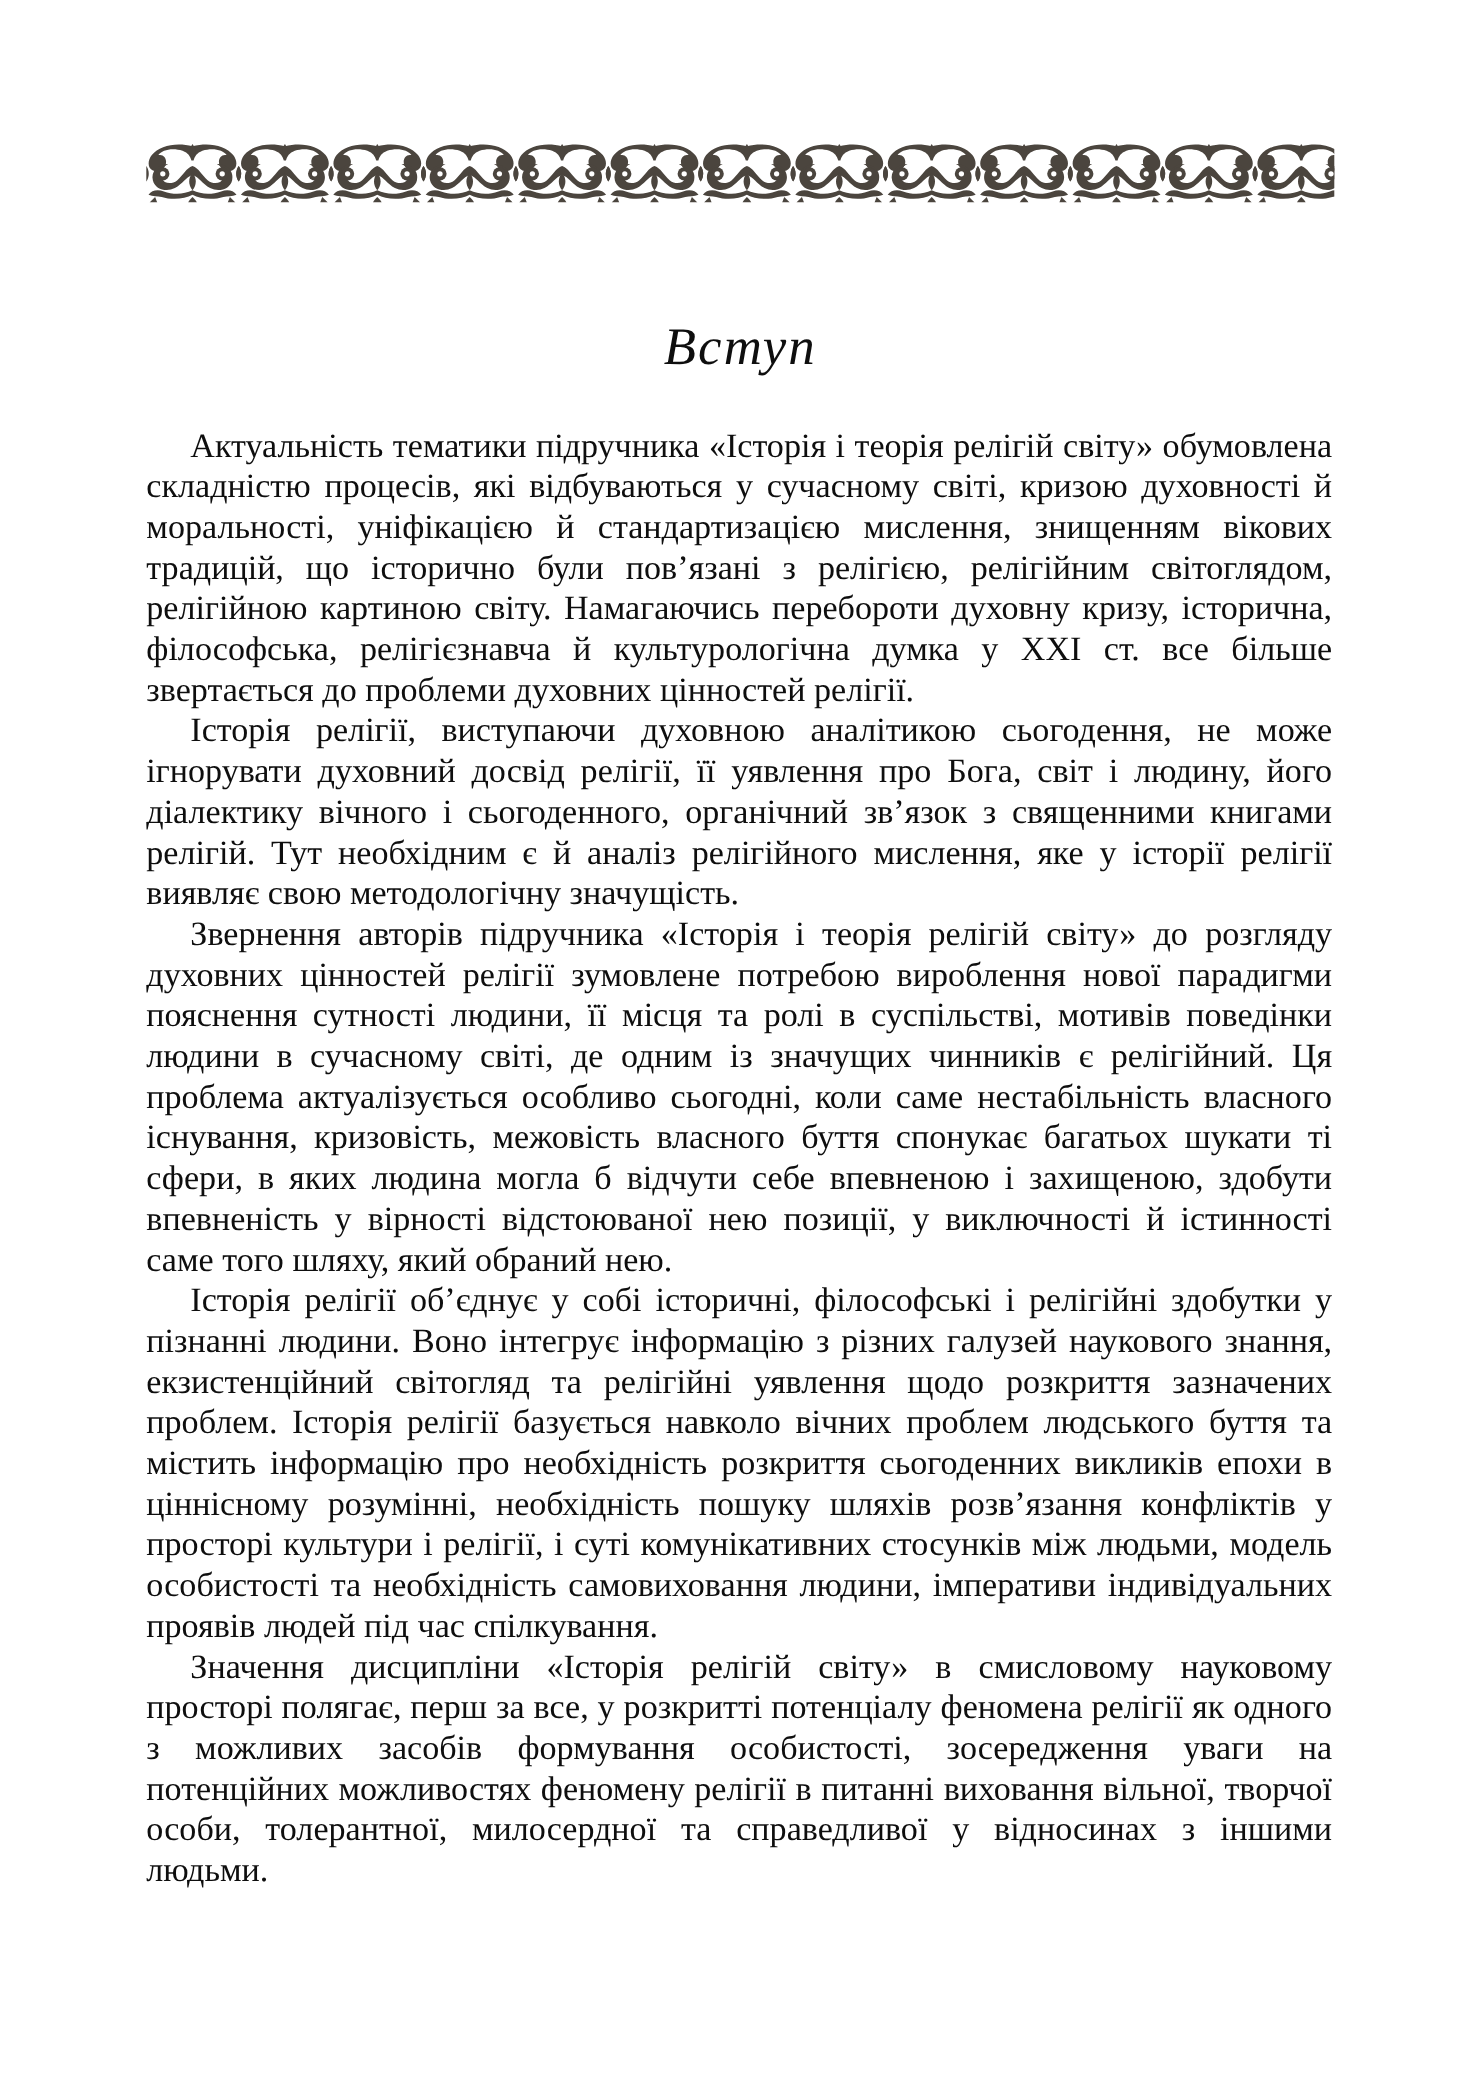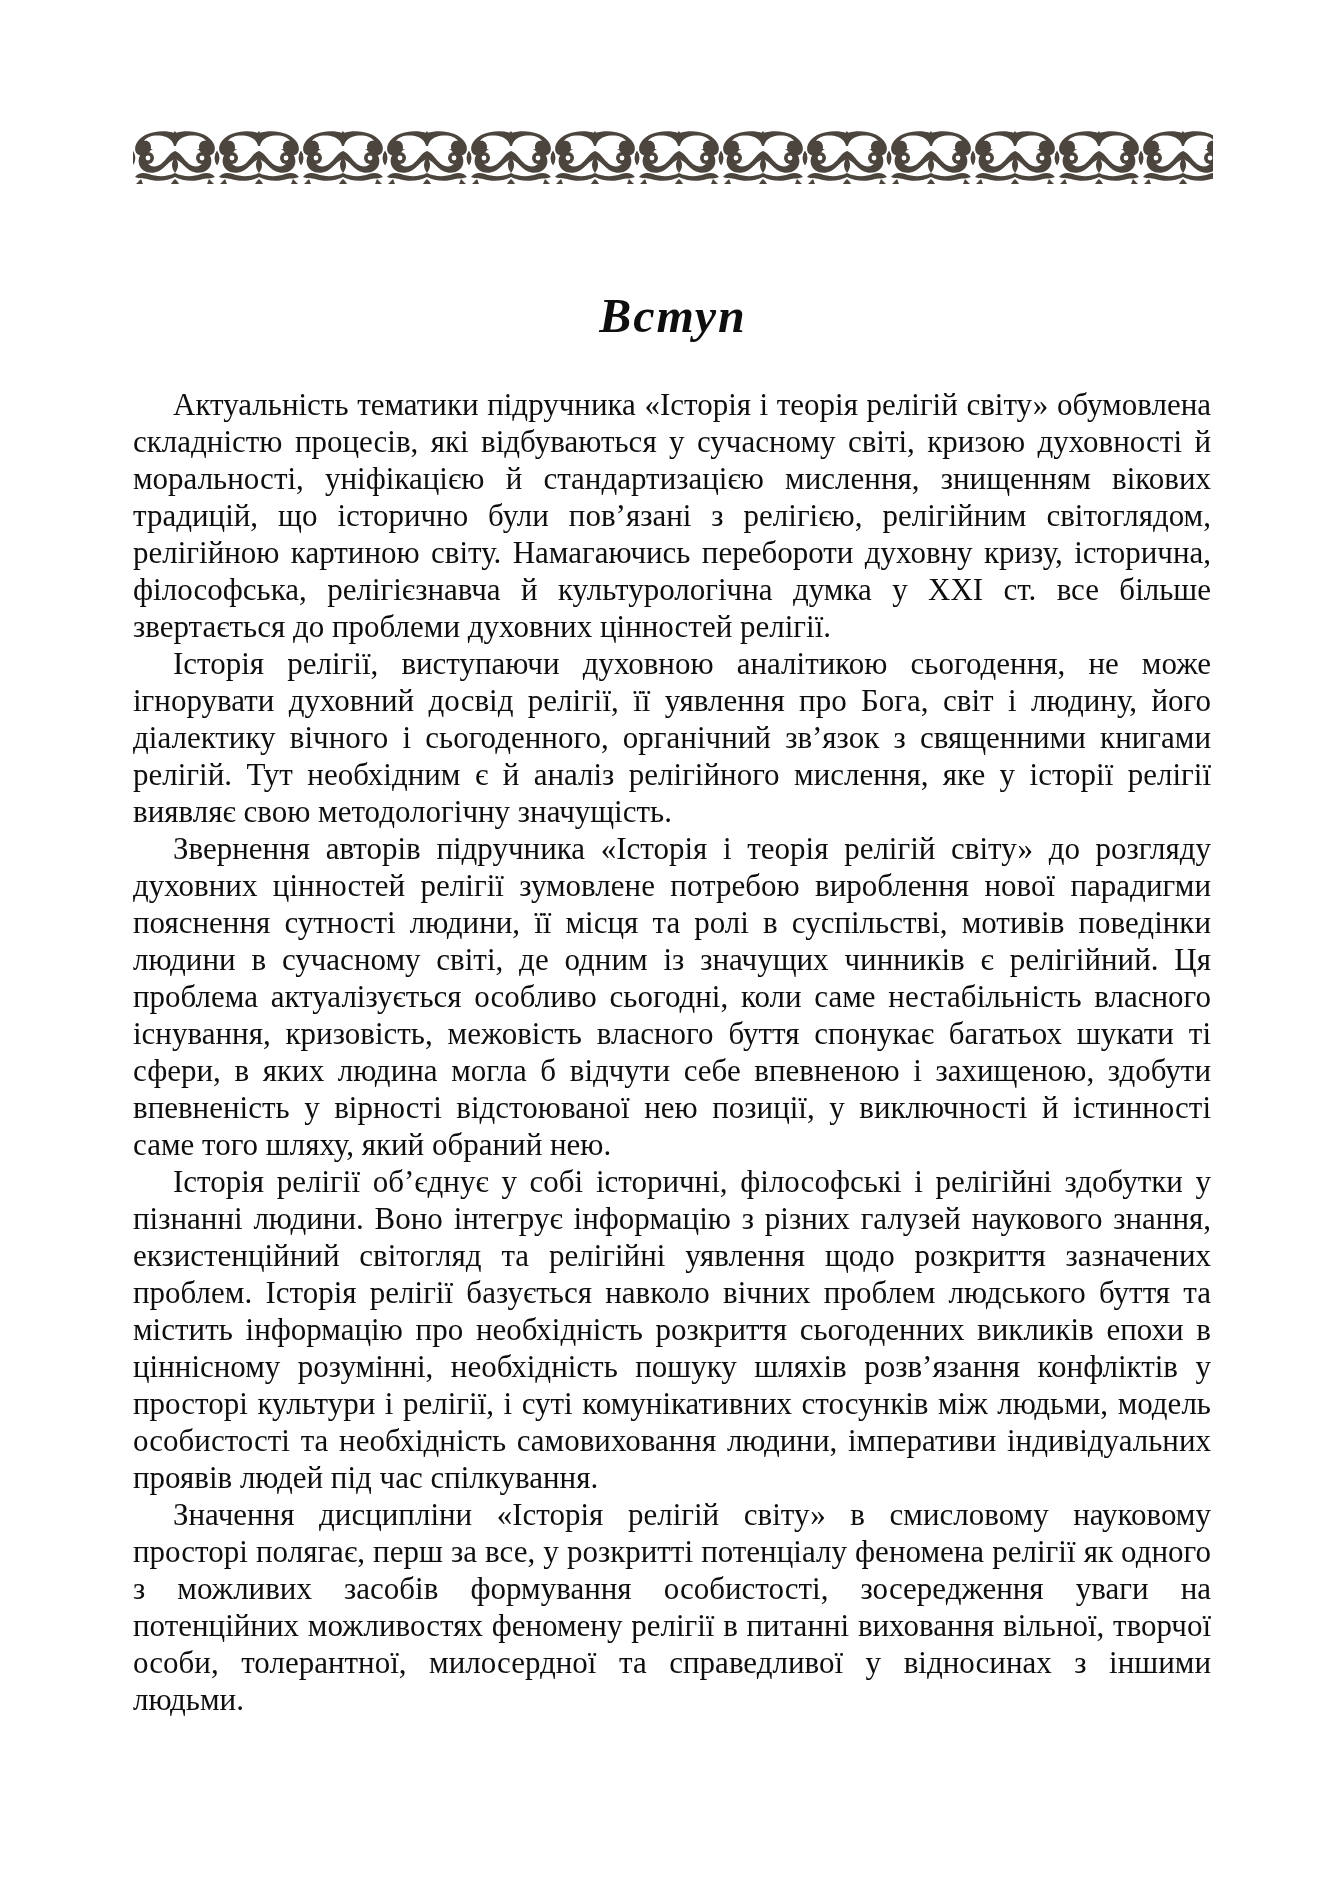--- a/index.html
+++ b/index.html
@@ -25,21 +25,21 @@
   }
   .ornament svg { display: block; }
   .page-title {
     position: absolute;
     left: 133px;
     top: 288px;
     width: 1080px;
     margin: 0;
     text-align: center;
     font-size: 48px;
-    font-weight: bold;
+    font-weight: normal;
     font-style: italic;
     letter-spacing: 2px;
     color: #0e0e0e;
   }
   .body-text {
     position: absolute;
     left: 133px;
     top: 386px;
     width: 1078px;
     font-size: 31px;

